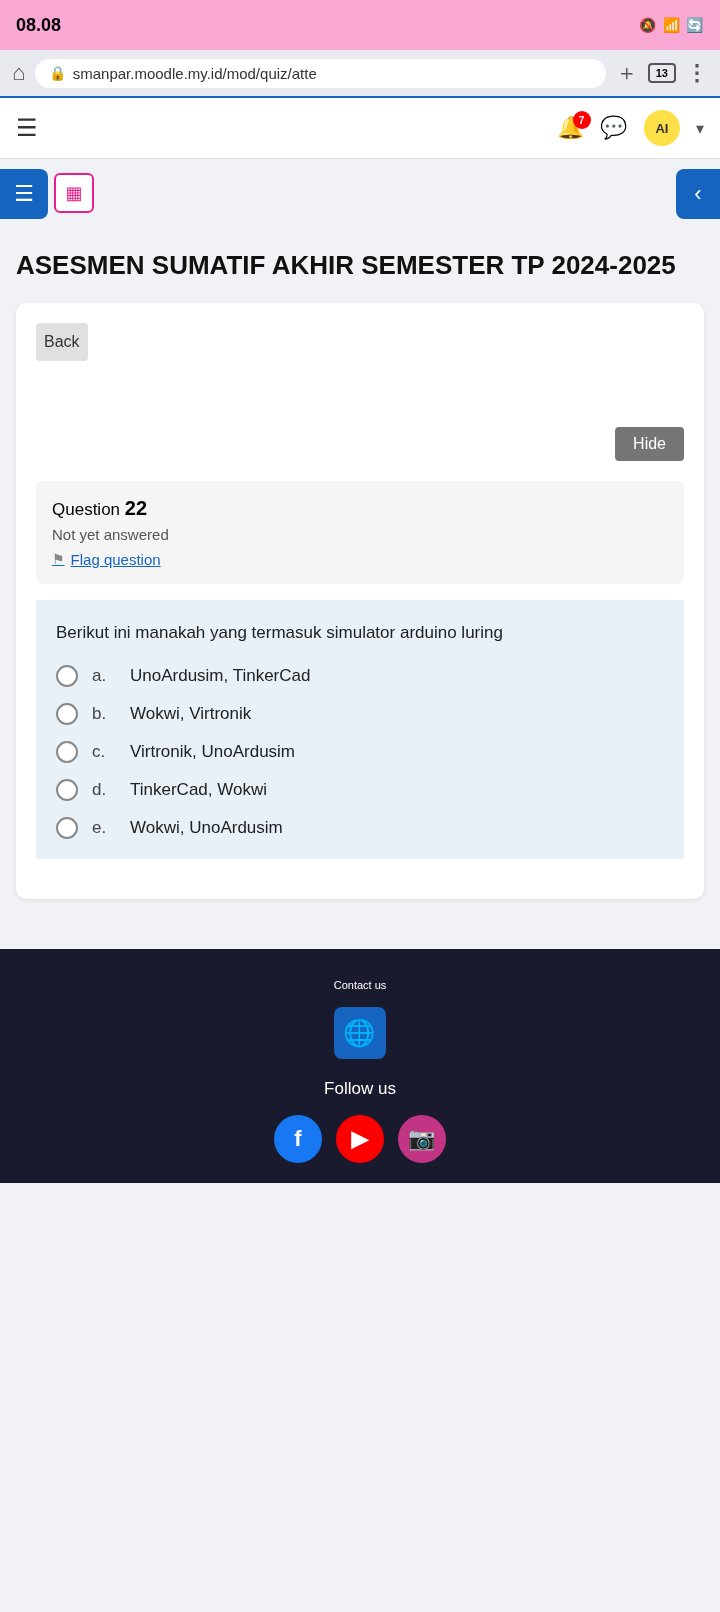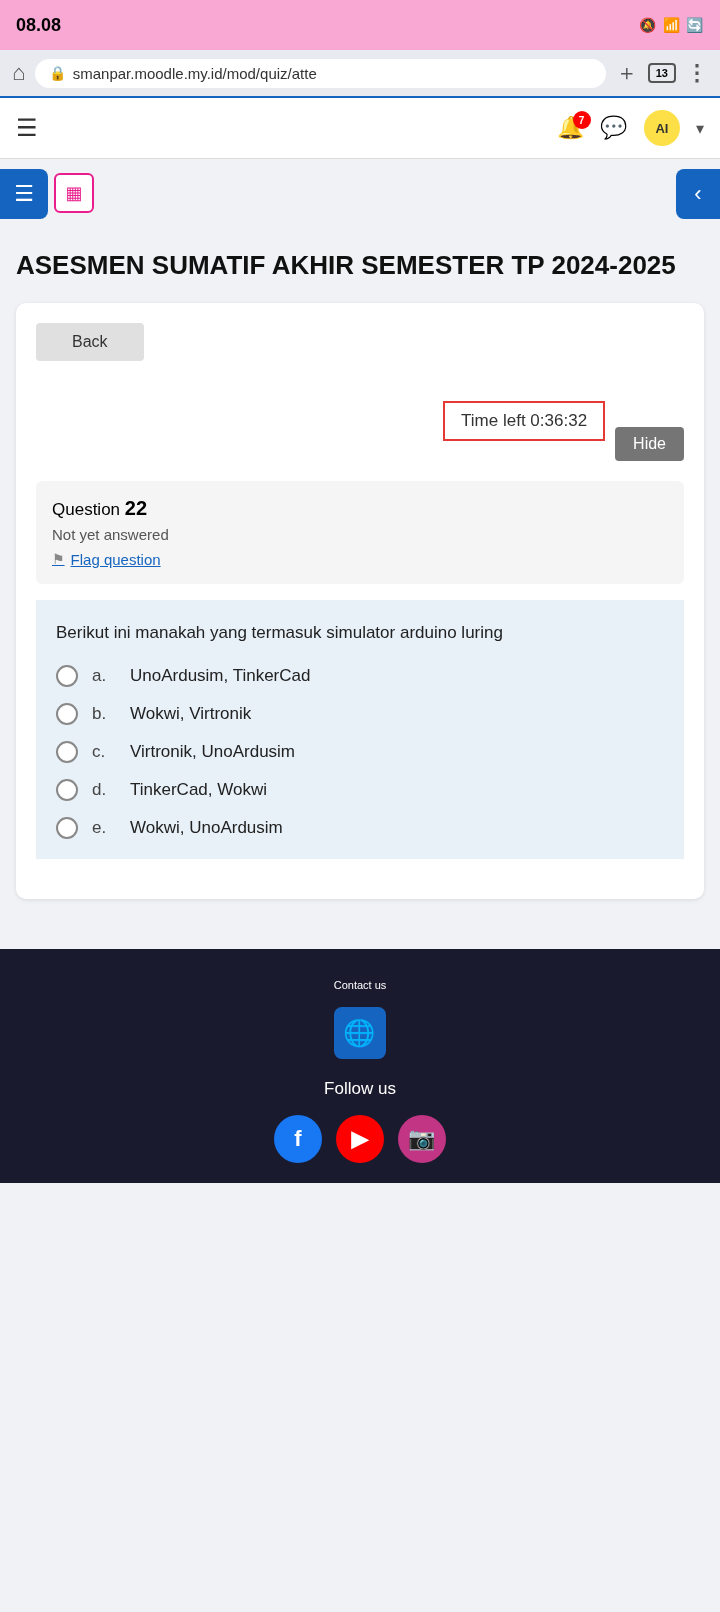--- a/index.html
+++ b/index.html
@@ -156,21 +156,21 @@
       background: white;
       border-radius: 10px;
       padding: 20px;
       box-shadow: 0 1px 4px rgba(0,0,0,0.1);
     }
 
     .back-btn {
       background: #e0e0e0;
       border: none;
       border-radius: 4px;
-      padding: 10px 36px;
+      padding: 10px 8px;
       font-size: 16px;
       color: #333;
       cursor: pointer;
       margin-bottom: 20px;
     }
 
     .timer-row {
       display: flex;
       justify-content: flex-end;
       align-items: center;
@@ -442,21 +442,20 @@
 <div class="main-content">
   <h1 class="page-title">ASESMEN SUMATIF AKHIR SEMESTER TP 2024-2025</h1>
 
   <div class="quiz-card">
 
     
     <button class="back-btn">Back</button>
 
     
     <div class="timer-row">
-      <div class="timer-box">Time left 0:36:32</div>
       <button class="hide-btn">Hide</button>
     </div>
 
     
     <div class="question-header">
       <div class="question-number">
         Question <span>22</span>
       </div>
       <div class="question-status">Not yet answered</div>
       <div class="flag-link">

